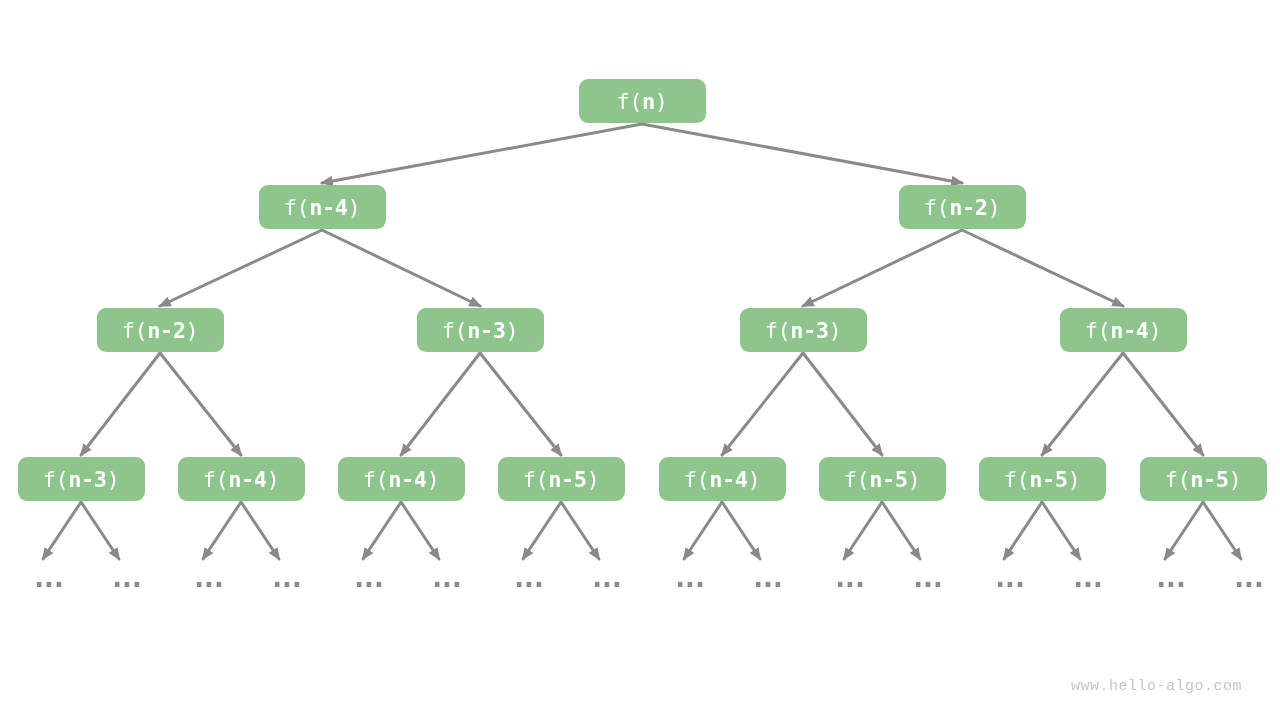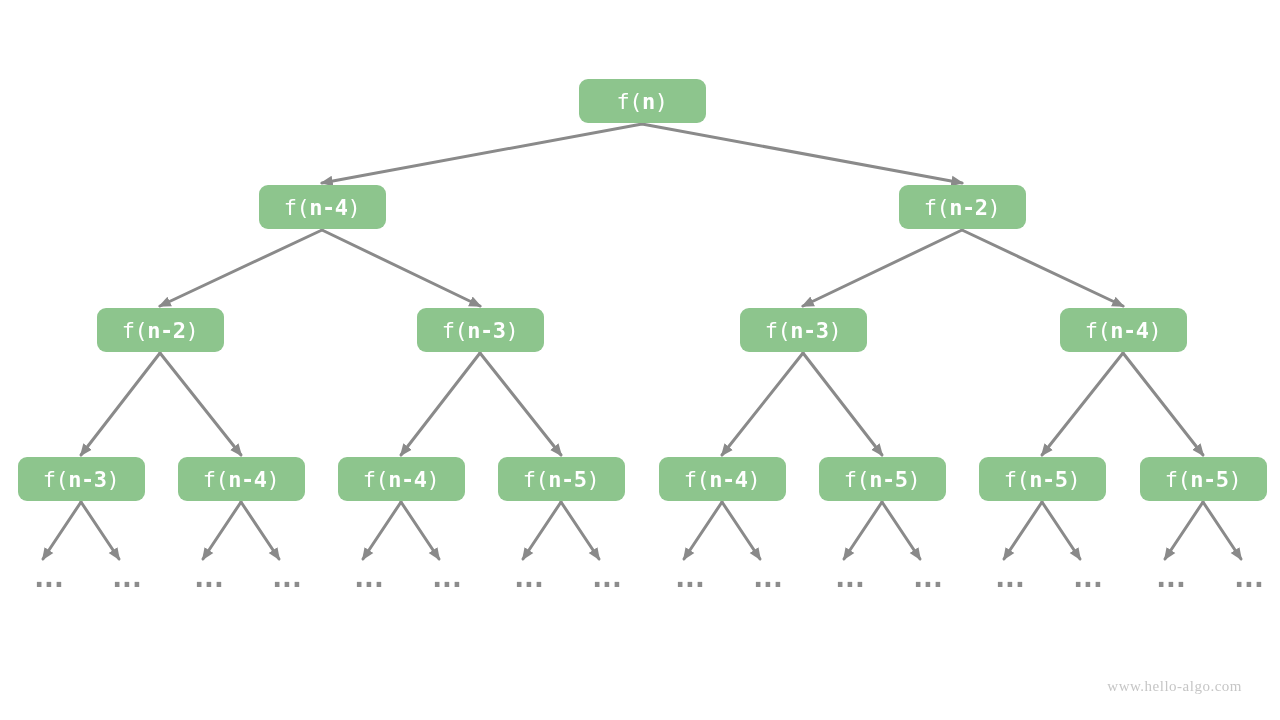--- a/index.html
+++ b/index.html
@@ -31,21 +31,21 @@
     font-family:"DejaVu Sans Mono", monospace;
     font-weight:700;
     font-size:28px;
     line-height:28px;
     letter-spacing:-7px;
     color:var(--dots,#8C8C8C);
   }
   .watermark{
     position:absolute;
     top:678px;right:38px;
-    font-family:Liberation Serif, serif;
+    font-family:Liberation Mono, monospace;
     font-size:15px;
     color:var(--wm,#C6C6C6);
     letter-spacing:0.5px;
   }
 </style>
 </head>
 <body>
 
 <div class="stage">
   <svg id="edge-layer" width="1280" height="720" viewBox="0 0 1280 720">

